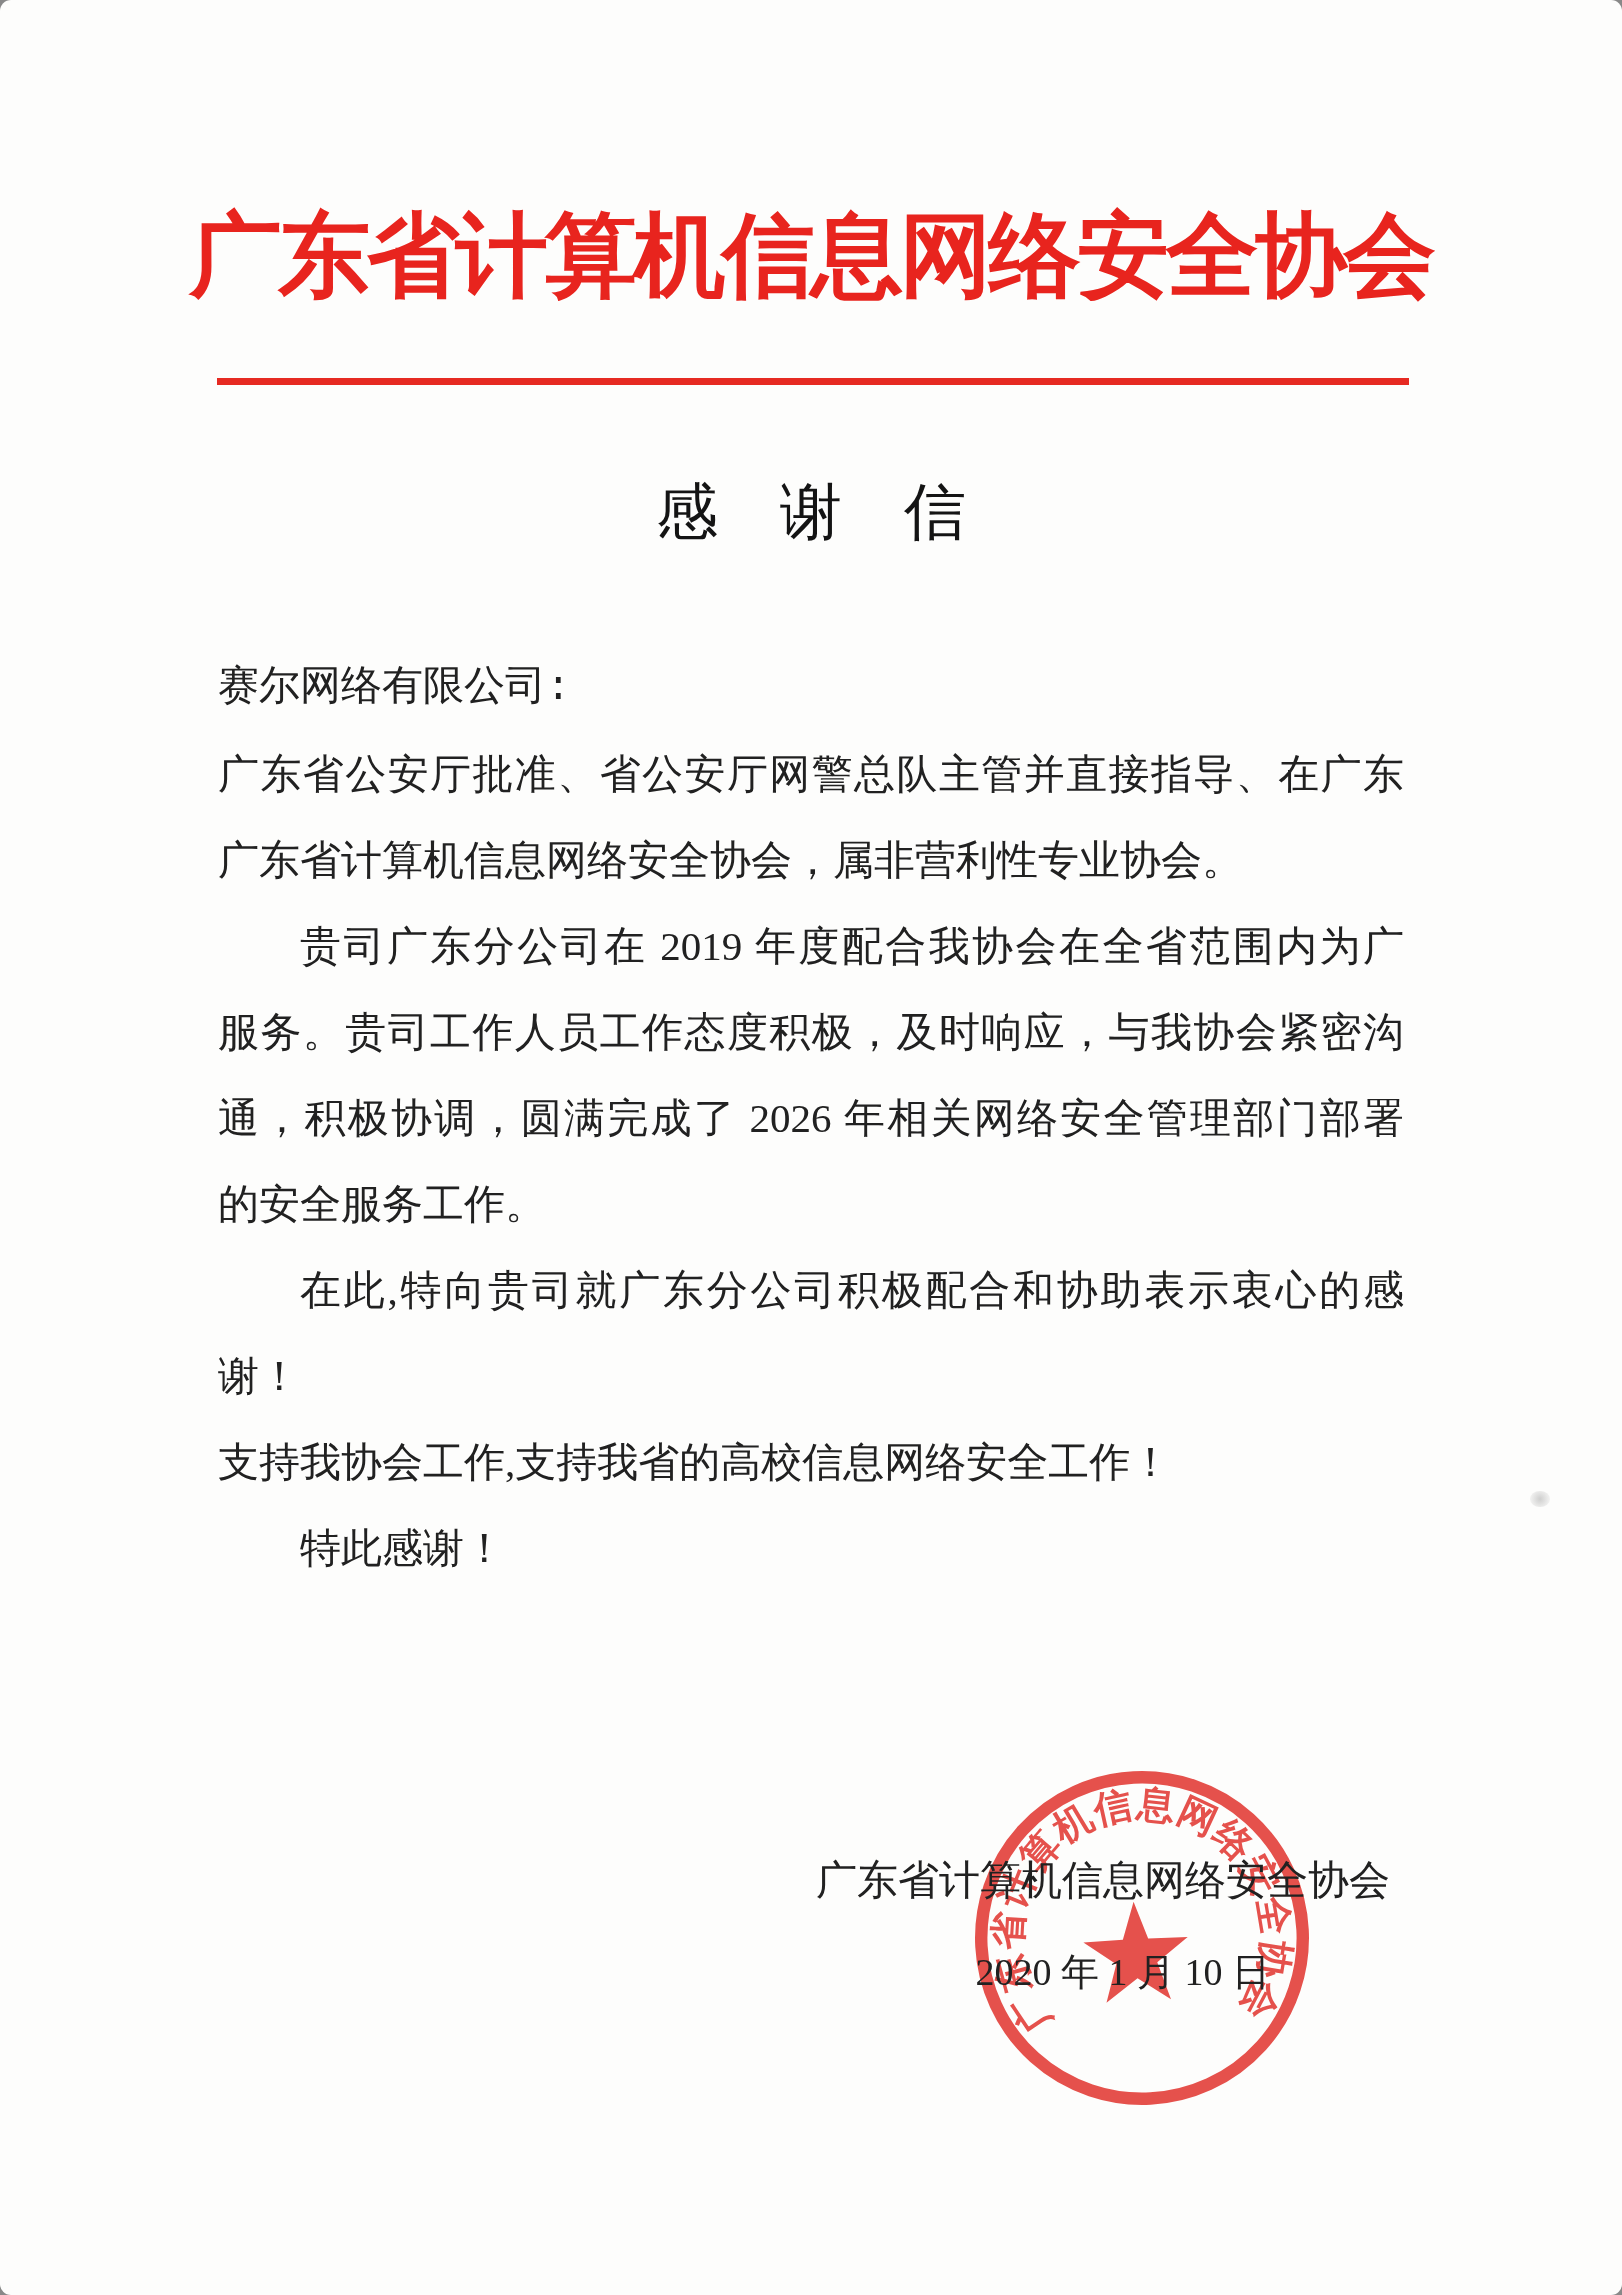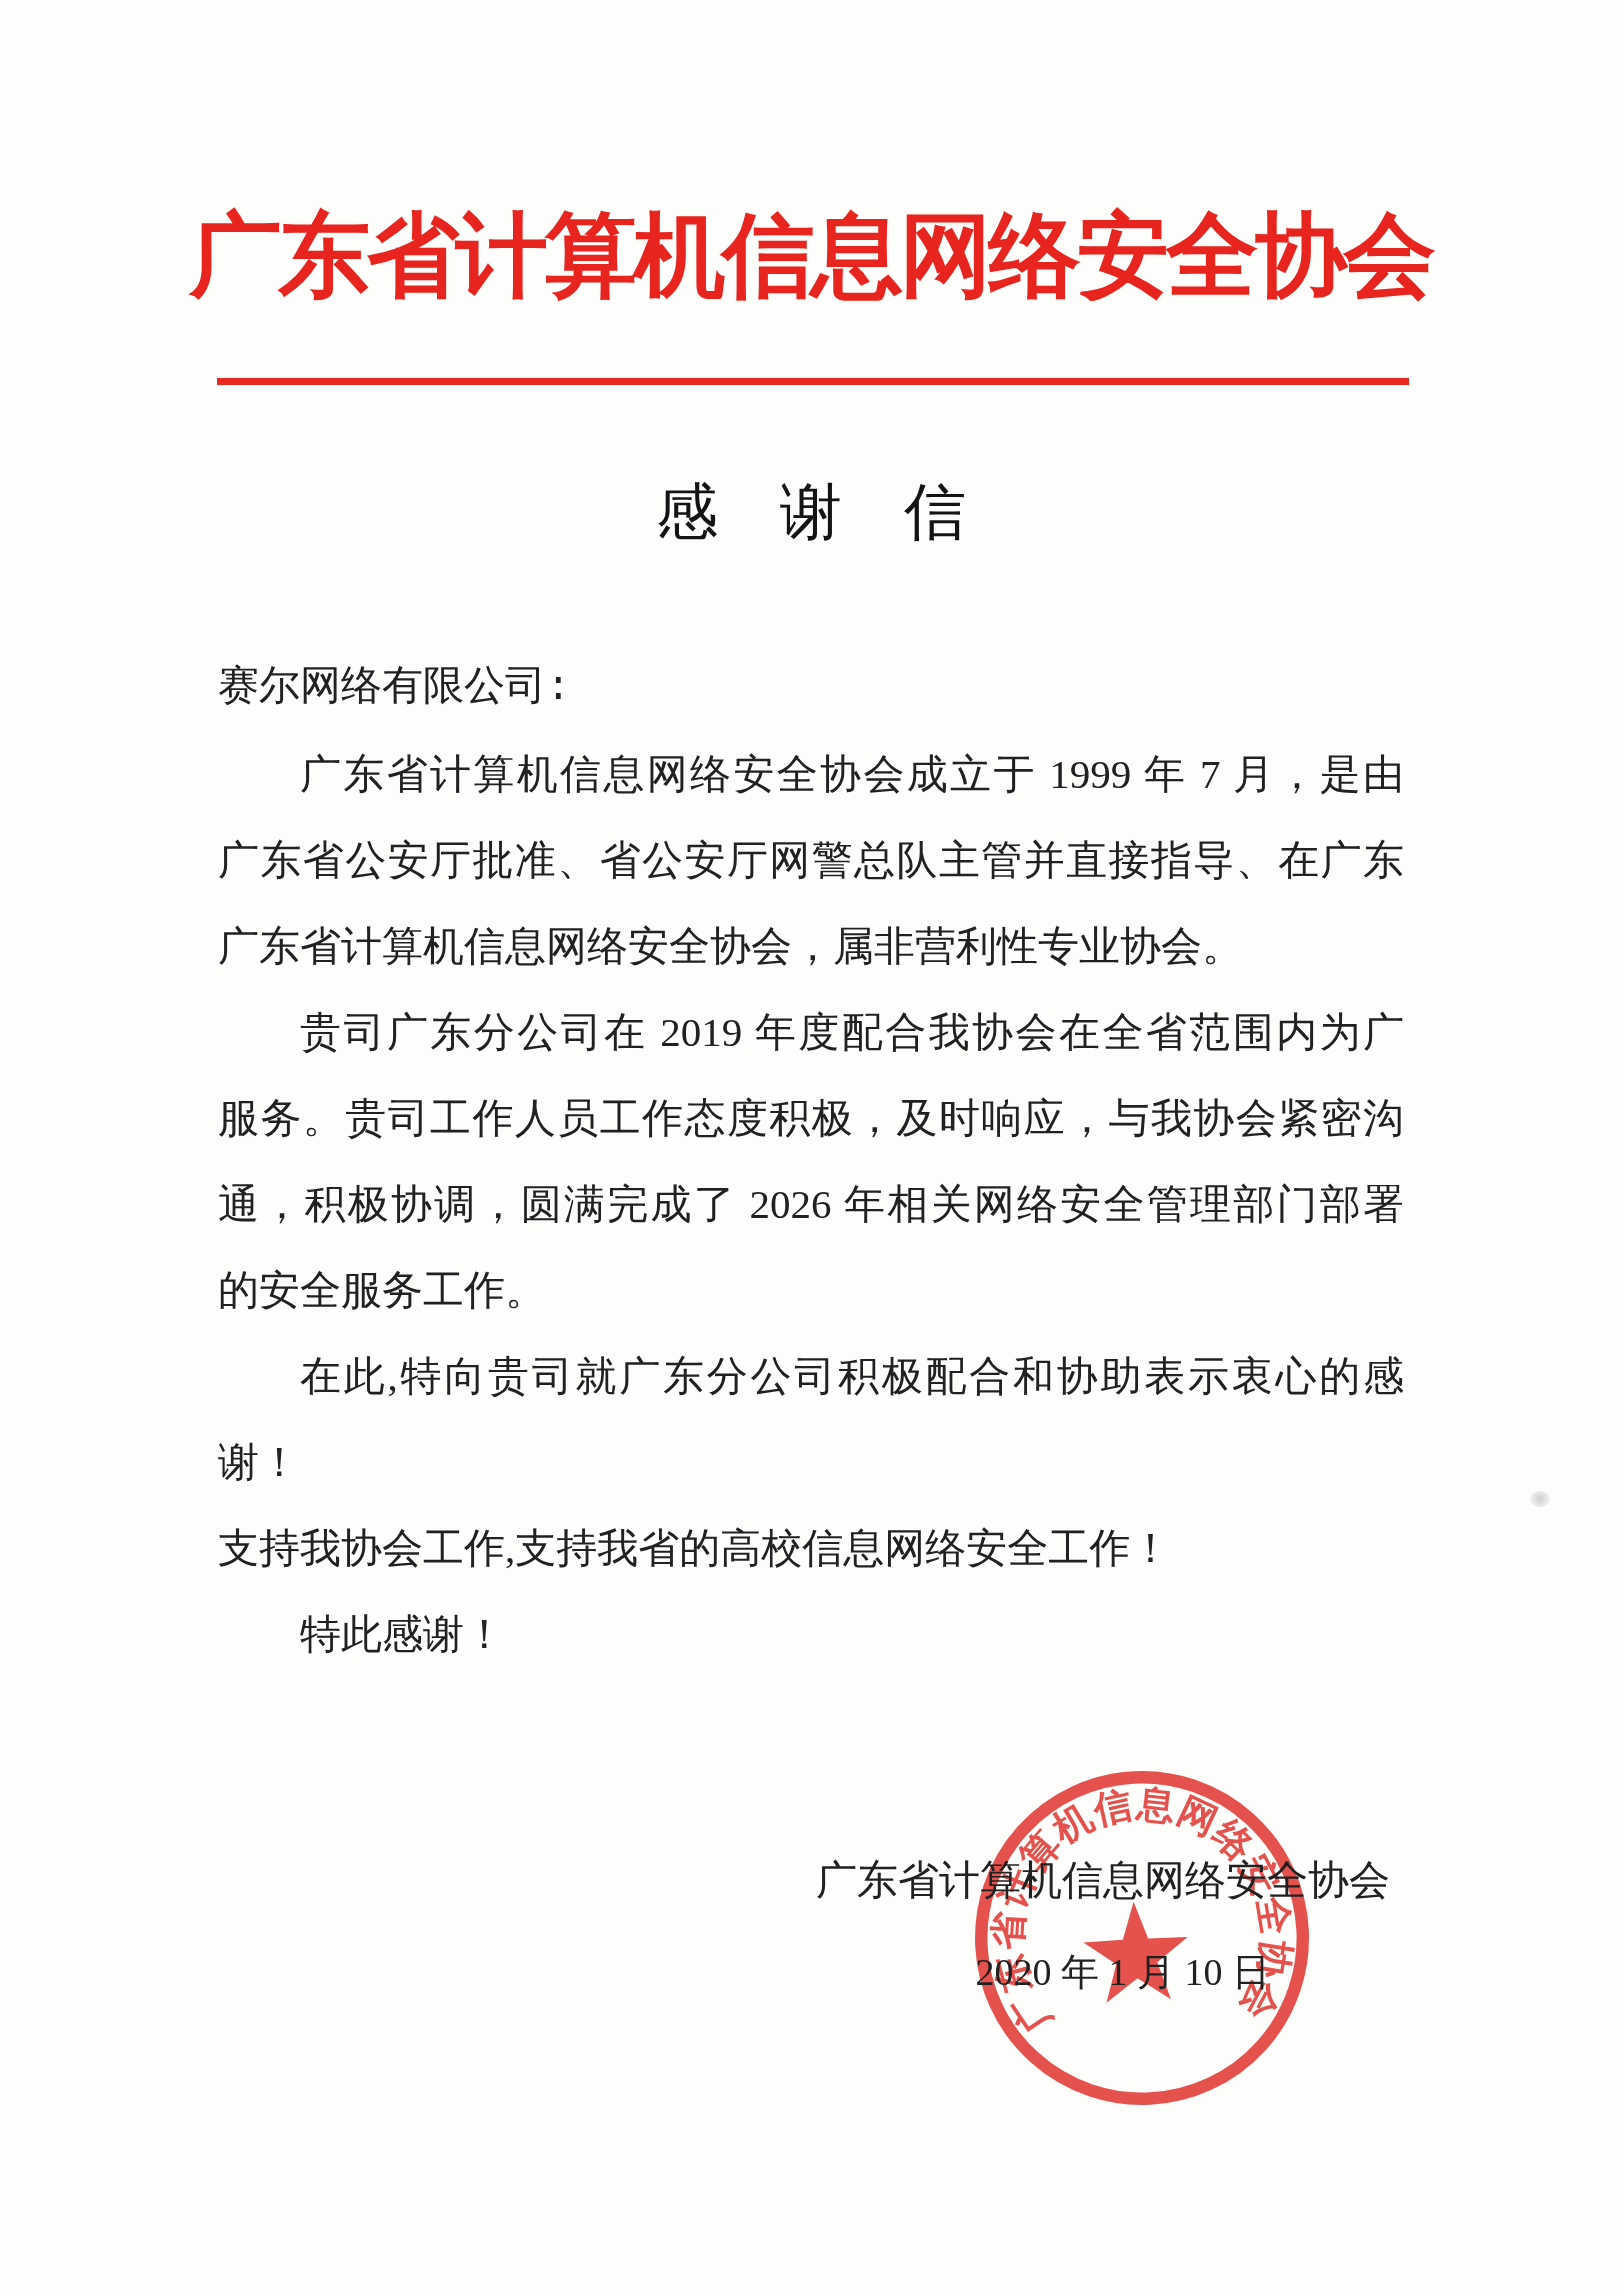--- a/index.html
+++ b/index.html
@@ -9,20 +9,21 @@
   }
   .page {
     position: relative;
     width: 1622px;
     height: 2295px;
     margin: 0 auto;
     background: #fdfdfc;
     overflow: hidden;
     font-family: "Liberation Serif", "DejaVu Serif", serif;
     color: #1e1e1e;
+    border-radius: 11px;
   }
 
   
   .letterhead-title {
     position: absolute;
     top: 200px;
     left: 0;
     width: 100%;
     text-align: center;
     font-size: 92px;
@@ -135,21 +136,20 @@
 
   <div class="letterhead-title">广东省计算机信息网络安全协会</div>
 
   <div class="letterhead-rule"></div>
 
   <div class="letter-title">感　谢　信</div>
 
   <div class="letter-body">
     <div class="salutation">赛尔网络有限公司:</div>
     <div id="paragraphs">
-        <div class="pline first">广东省计算机信息网络安全协会成立于 1999 年 7 月，是由</div>
         <div class="pline">广东省公安厅批准、省公安厅网警总队主管并直接指导、在广东</div>
         <div class="pline last">广东省计算机信息网络安全协会，属非营利性专业协会。</div>
         <div class="pline first">贵司广东分公司在 2019 年度配合我协会在全省范围内为广</div>
         <div class="pline">服务。贵司工作人员工作态度积极，及时响应，与我协会紧密沟</div>
         <div class="pline">通，积极协调，圆满完成了 2026 年相关网络安全管理部门部署</div>
         <div class="pline last">的安全服务工作。</div>
         <div class="pline first">在此,特向贵司就广东分公司积极配合和协助表示衷心的感</div>
         <div class="pline last">谢！</div>
         <div class="pline last">支持我协会工作,支持我省的高校信息网络安全工作！</div>
         <div class="pline first last">特此感谢！</div>

